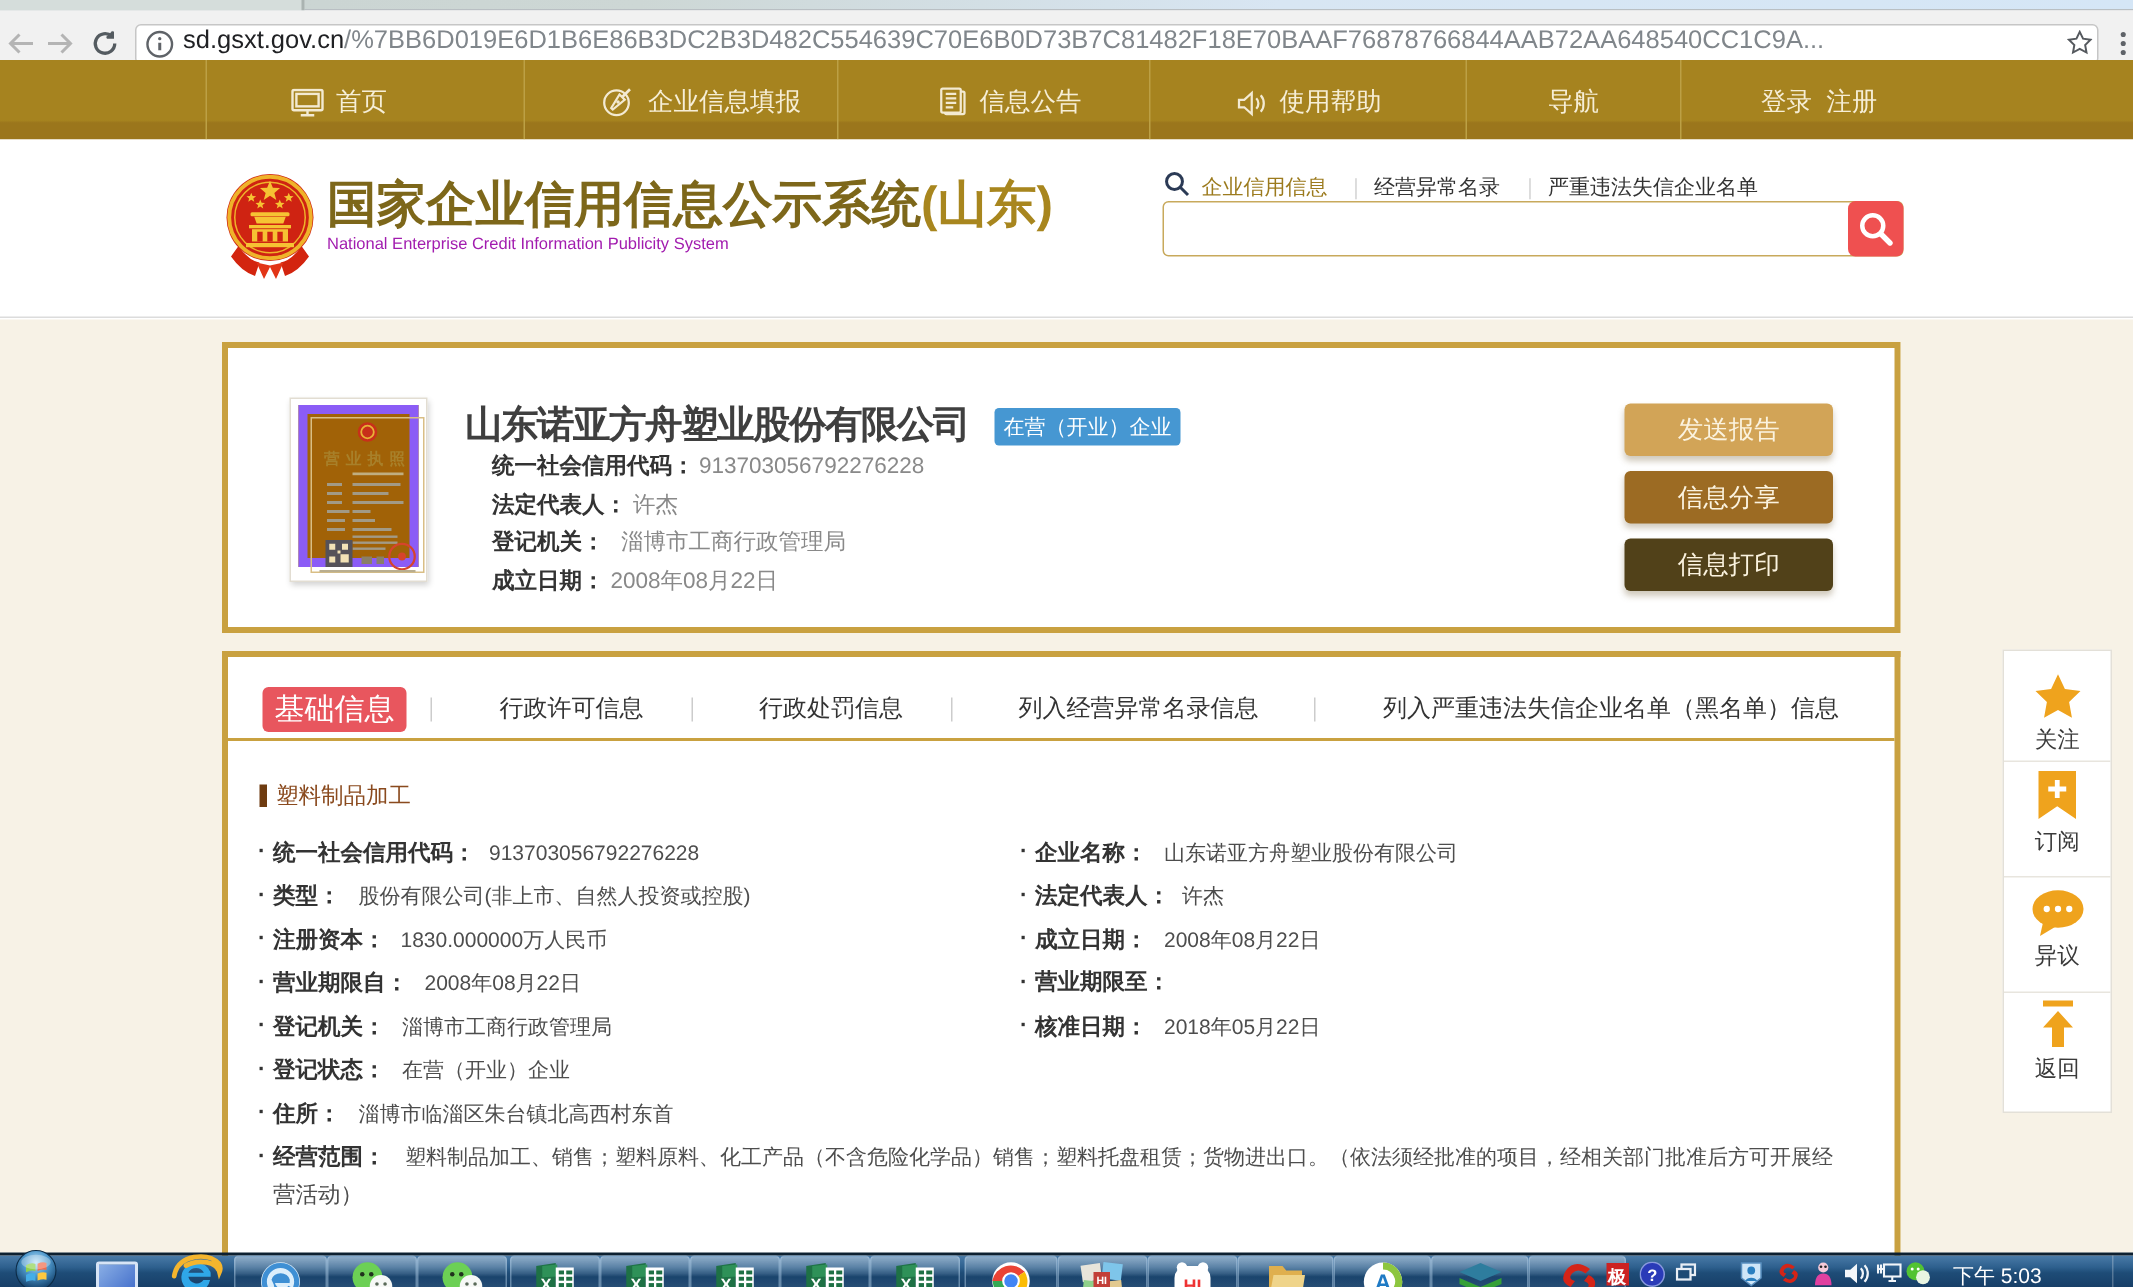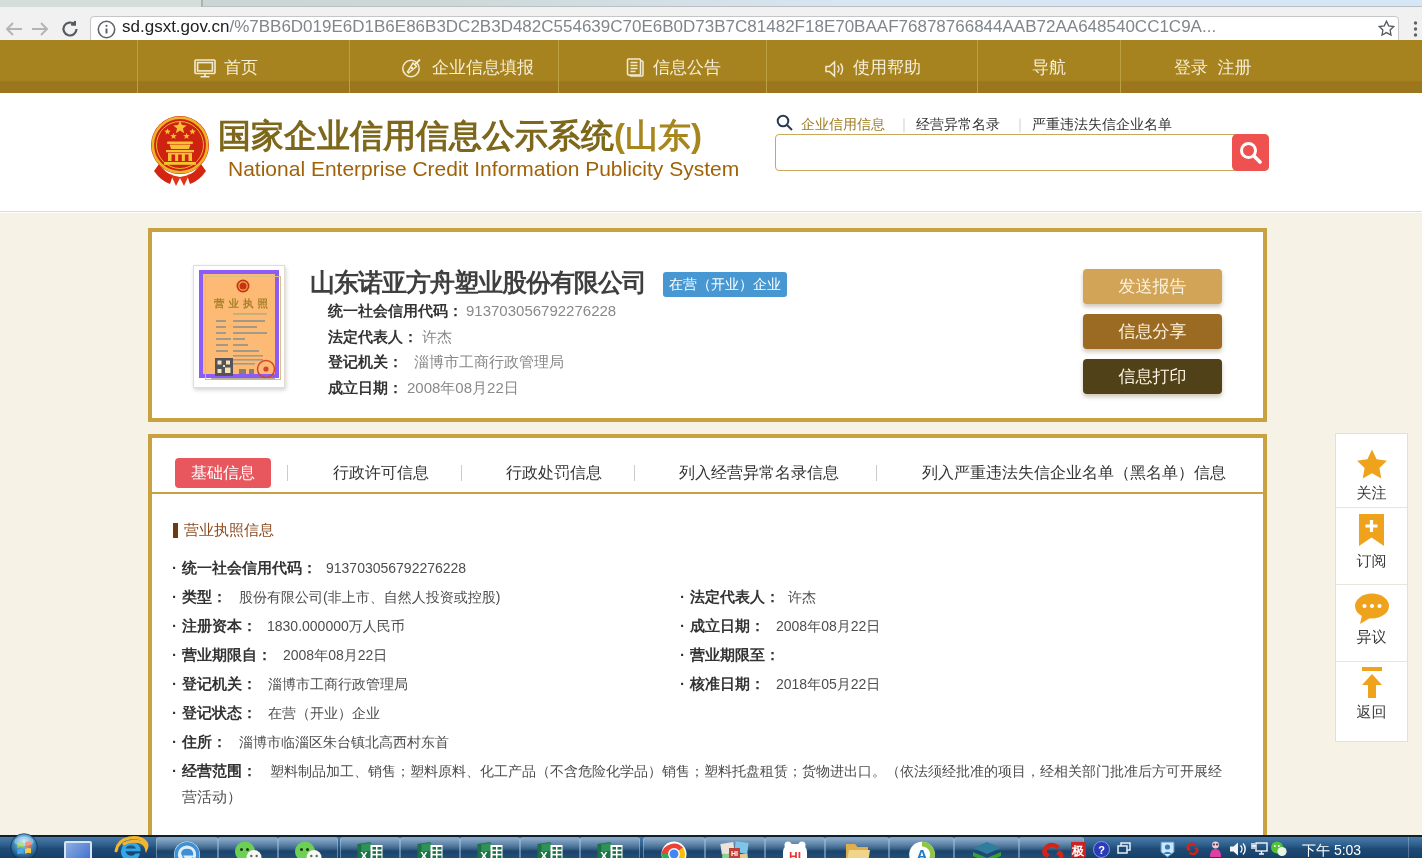--- a/index.html
+++ b/index.html
@@ -174,21 +174,21 @@
         <rect x="19" y="43.8" width="24" height="8.2"></rect>
         <rect x="15" y="53" width="32" height="2.8"></rect>
       </g>
       <g fill="#cf2312">
           <rect x="22.5" y="45.5" width="3.6" height="6.5"></rect>
           <rect x="29.2" y="45.5" width="3.6" height="6.5"></rect>
           <rect x="35.9" y="45.5" width="3.6" height="6.5"></rect>
         </g>
     </svg>
     <div class="abs" style="left:218px;top:23px;width:560px;font-size:33px;line-height:40px;font-weight:bold;color:#7d671a;white-space:nowrap;">国家企业信用信息公示系统<span style="color:#a8861e;">(山东)</span></div>
-    <div class="abs" style="left:228px;top:64px;font-size:21px;color:#a16207;white-space:nowrap;">National Enterprise Credit Information Publicity System</div>
+    <div class="abs" style="left:218px;top:64px;font-size:11px;color:#a21caf;white-space:nowrap;">National Enterprise Credit Information Publicity System</div>
 
     <svg class="abs" style="left:776px;top:21px;" width="17" height="17" viewBox="0 0 17 17" fill="none" stroke="#2b3a55" stroke-width="2">
         <circle cx="7" cy="7" r="5.3"></circle>
         <path d="M11 11 L16 16"></path>
       </svg>
     <div class="abs" style="left:801px;top:23px;font-size:14px;color:#9c7b1e;border-bottom:1px solid #9c7b1e;padding-bottom:2px;">企业信用信息</div>
     <div class="abs" style="left:897px;top:23px;font-size:14px;color:#ccc;">｜</div>
     <div class="abs" style="left:916px;top:23px;font-size:14px;color:#333;">经营异常名录</div>
     <div class="abs" style="left:1013px;top:23px;font-size:14px;color:#ccc;">｜</div>
     <div class="abs" style="left:1032px;top:23px;font-size:14px;color:#333;text-align:right;">严重违法失信企业名单</div>
@@ -198,21 +198,21 @@
       <svg style="position:absolute;left:7px;top:7px;" width="23" height="23" viewBox="0 0 23 23" fill="none" stroke="#fff" stroke-width="3">
           <circle cx="9.5" cy="9.5" r="7"></circle>
           <path d="M15 15 L21 21" stroke-width="3.6" stroke-linecap="round"></path>
         </svg>
     </div>
   </div>
 
   <div class="abs" id="pagebg">
     <div class="goldbox" id="box1" style="top:15px;height:194px;">
       <div class="abs" id="license" style="left:41px;top:33px;width:92px;height:123px;background:#fff;border:1px solid #e2ddd2;box-shadow:1px 2px 4px rgba(0,0,0,0.18);">
-        <div class="abs" style="left:5px;top:4px;width:80px;height:108px;background:#fdba74;border:4px solid #8b5cf6;text-align:right;">
+        <div class="abs" style="left:5px;top:4px;width:80px;height:108px;background:#a16207;border:6px solid #8b5cf6;text-align:right;">
           <svg class="abs" style="left:0;top:0;" width="80" height="108" viewBox="0 0 80 108">
             <rect x="2.5" y="2.5" width="75" height="103" fill="none" stroke="#d9be85" stroke-width="1"></rect>
             <circle cx="40" cy="12" r="6.5" fill="#c8301a"></circle>
             <circle cx="40" cy="12" r="4.2" fill="none" stroke="#e8b236" stroke-width="1.2"></circle>
             <text x="40" y="33" font-size="10.5" font-weight="bold" fill="#a8802a" text-anchor="middle" style="letter-spacing:4px;">营业执照</text>
             <rect x="30" y="39" width="34" height="1.8" fill="#c0ae80"></rect>
             <g fill="#a29a86">
               <rect x="13" y="46" width="10" height="2"></rect>
                 <rect x="30" y="46" width="32" height="2"></rect>
               <rect x="13" y="52" width="10" height="2"></rect>
@@ -251,33 +251,34 @@
       <div class="abs" style="left:511px;top:40px;width:124px;height:25px;background:#4697d2;border-radius:3px;color:#fff;font-size:14px;text-align:center;line-height:25px;">在营（开业）企业</div>
       <div class="b1row" style="top:69px;"><b>统一社会信用代码：</b><span style="margin-left:3px;">913703056792276228</span></div>
       <div class="b1row" style="top:95px;"><b>法定代表人：</b><span style="margin-left:4px;">许杰</span></div>
       <div class="b1row" style="top:120px;"><b>登记机关：</b><span style="margin-left:11px;">淄博市工商行政管理局</span></div>
       <div class="b1row" style="top:146px;"><b>成立日期：</b><span style="margin-left:4px;">2008年08月22日</span></div>
       <div class="gbtn" style="top:37px;background:#d2a457;">发送报告</div>
       <div class="gbtn" style="top:82px;background:#9c6b23;">信息分享</div>
       <div class="gbtn" style="top:127px;background:#514119;">信息打印</div>
     </div>
     <div class="goldbox" id="box2" style="top:221px;height:405px;border-bottom:none;">
-      <div class="abs" style="left:23px;top:20px;width:96px;height:30px;background:#e8565e;border-radius:4px;color:#fff;font-size:16px;text-align:center;line-height:30px;">基础信息</div>
+      <div class="abs" style="left:23px;top:20px;width:96px;height:30px;background:#e8565e;border-radius:4px;color:#fff;font-size:20px;text-align:center;line-height:30px;">基础信息</div>
       <div class="tsep" style="left:135px;"></div>
       <div class="tab" style="left:181px;width:96px;">行政许可信息</div>
       <div class="tsep" style="left:309px;"></div>
       <div class="tab" style="left:354px;width:96px;">行政处罚信息</div>
       <div class="tsep" style="left:482px;"></div>
       <div class="tab" style="left:527px;width:160px;">列入经营异常名录信息</div>
       <div class="tsep" style="left:724px;"></div>
       <div class="tab" style="left:770px;width:296px;">列入严重违法失信企业名单（黑名单）信息</div>
       <div class="abs" style="left:0;top:54px;width:1111px;height:2px;background:#c9a140;"></div>
       <div class="abs" style="left:21px;top:85px;width:5px;height:15px;background:#6e3b10;"></div>
-      <div class="abs" style="left:32px;top:83px;font-size:15px;color:#8a4a1e;">营业执照信息</div>
+      <div class="abs" style="left:32px;top:83px;font-size:15px;color:#8a4a1e;">塑料制品加工</div>
       <div class="b2row" style="left:20px;top:120px;"><b>统一社会信用代码：</b><span style="margin-left:9px;">913703056792276228</span></div>
+      <div class="b2row" style="left:528px;top:120px;"><b>企业名称：</b><span style="margin-left:11px;">山东诺亚方舟塑业股份有限公司</span></div>
       <div class="b2row" style="left:20px;top:149px;"><b>类型：</b><span style="margin-left:12px;">股份有限公司(非上市、自然人投资或控股)</span></div>
       <div class="b2row" style="left:528px;top:149px;"><b>法定代表人：</b><span style="margin-left:8px;">许杰</span></div>
       <div class="b2row" style="left:20px;top:178px;"><b>注册资本：</b><span style="margin-left:10px;">1830.000000万人民币</span></div>
       <div class="b2row" style="left:528px;top:178px;"><b>成立日期：</b><span style="margin-left:11px;">2008年08月22日</span></div>
       <div class="b2row" style="left:20px;top:207px;"><b>营业期限自：</b><span style="margin-left:11px;">2008年08月22日</span></div>
       <div class="b2row" style="left:528px;top:207px;"><b>营业期限至：</b></div>
       <div class="b2row" style="left:20px;top:236px;"><b>登记机关：</b><span style="margin-left:11px;">淄博市工商行政管理局</span></div>
       <div class="b2row" style="left:528px;top:236px;"><b>核准日期：</b><span style="margin-left:11px;">2018年05月22日</span></div>
       <div class="b2row" style="left:20px;top:265px;"><b>登记状态：</b><span style="margin-left:11px;">在营（开业）企业</span></div>
       <div class="b2row" style="left:20px;top:294px;text-align:right;"><b>住所：</b><span style="margin-left:12px;">淄博市临淄区朱台镇北高西村东首</span></div>

